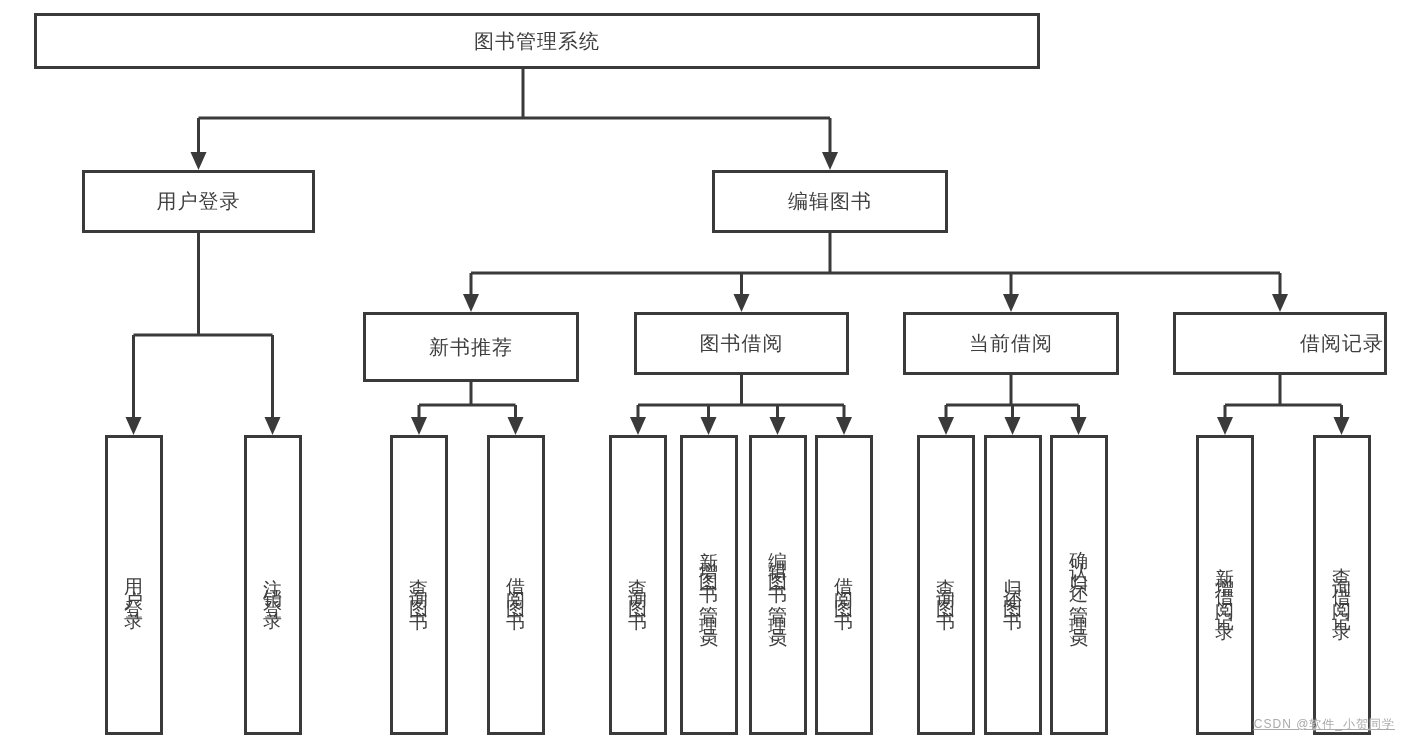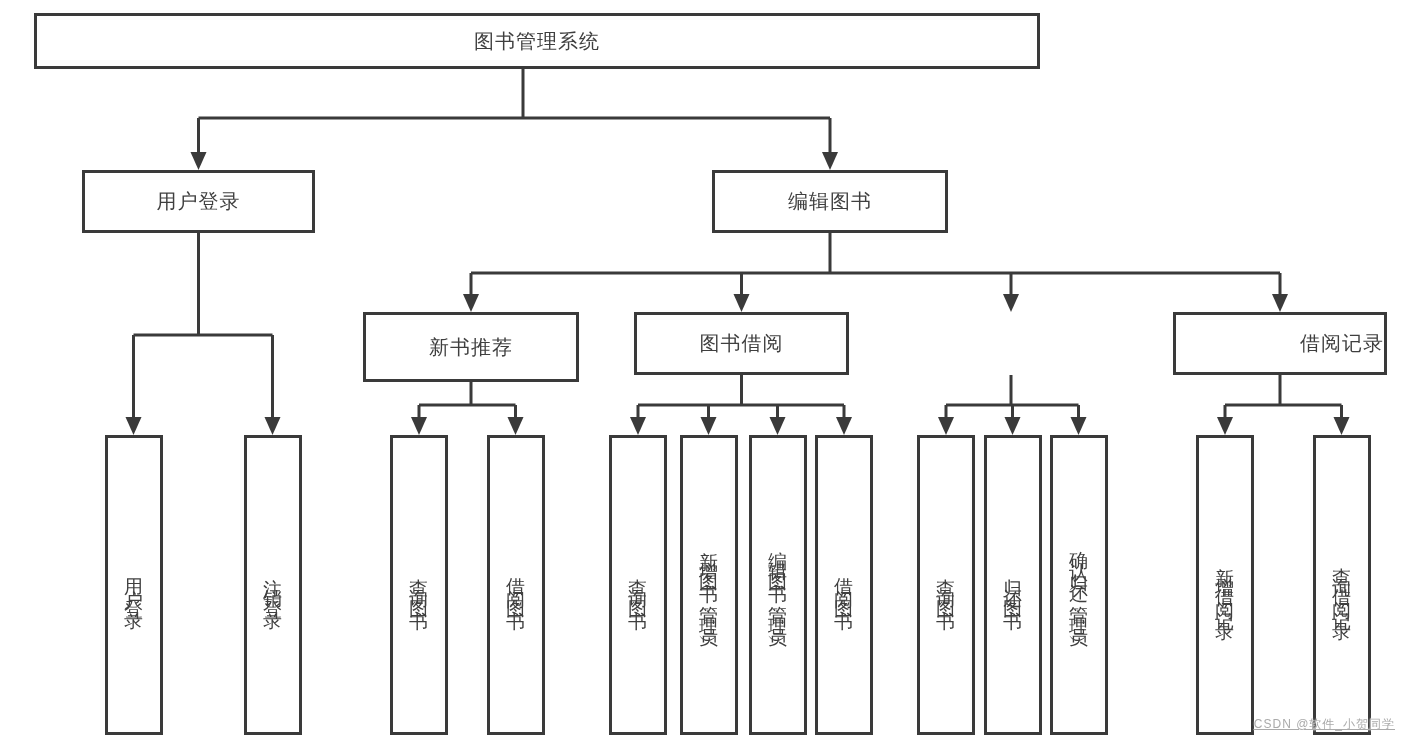--- a/index.html
+++ b/index.html
@@ -101,20 +101,23 @@
   <div class="node n-bookmgmt">
     <span>编辑图书</span>
   </div>
 
   <div class="node n-newrec">
     <span>新书推荐</span>
   </div>
   <div class="node n-borrow">
     <span>图书借阅</span>
   </div>
+  <div class="node n-current">
+    <span>当前借阅</span>
+  </div>
   <div class="node n-records">
     <span>借阅记录</span>
   </div>
 
   <div class="node leaf l-g1a">
     <span class="vtext">用户登录</span>
   </div>
   <div class="node leaf l-g1b">
     <span class="vtext">注销登录</span>
   </div>

